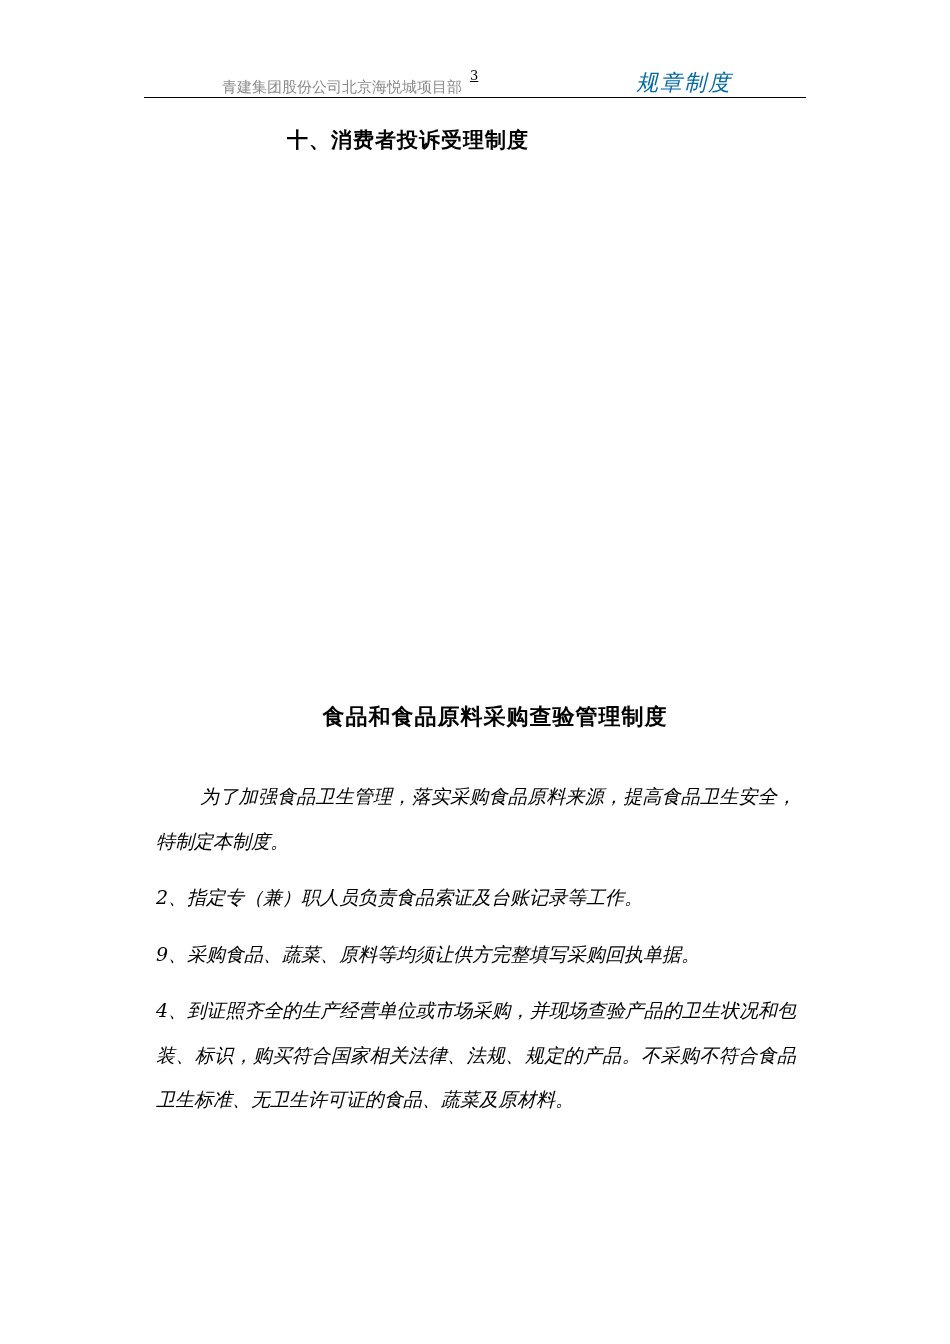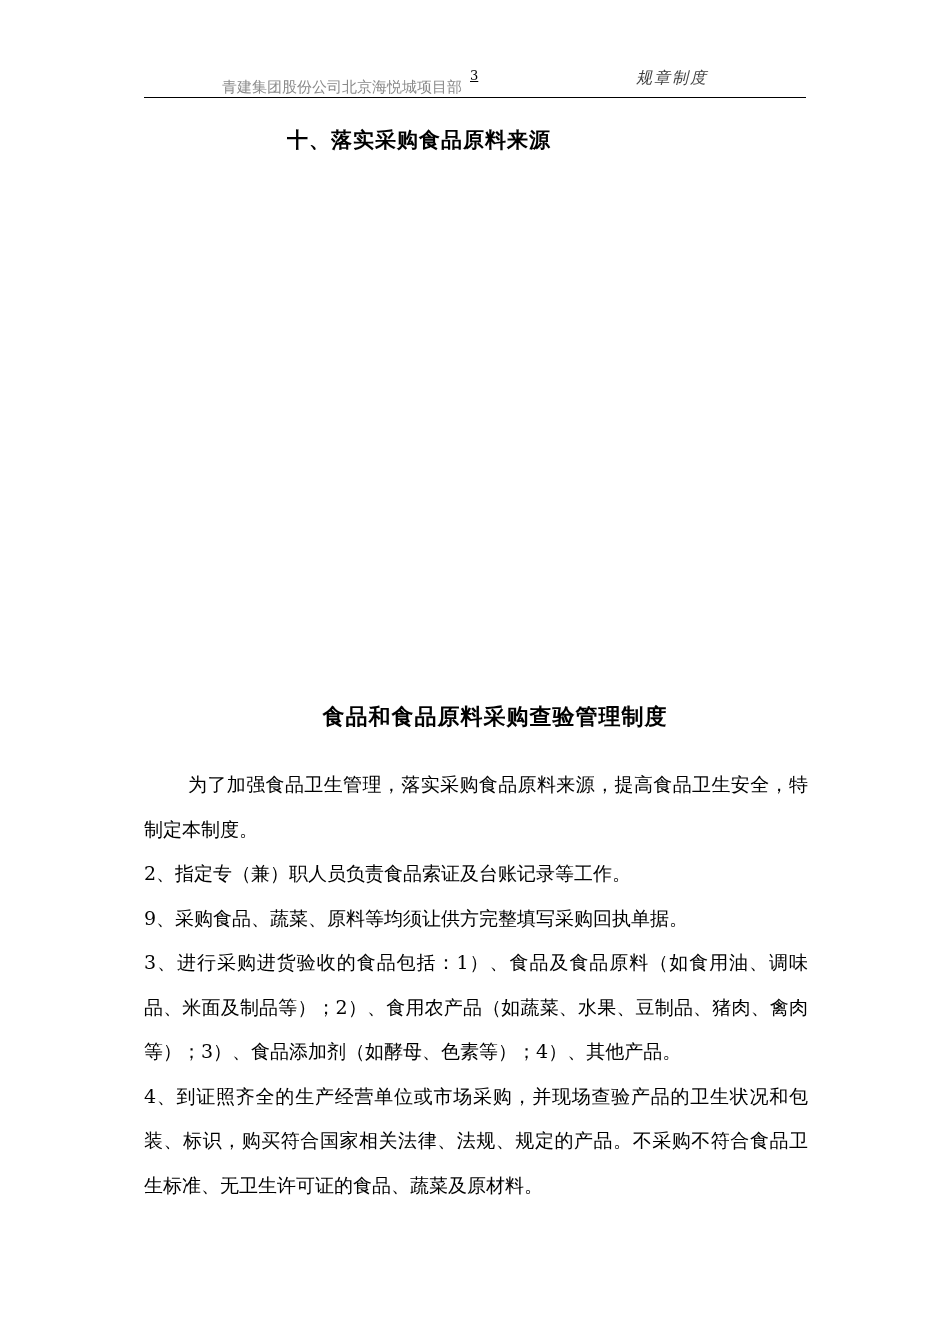--- a/index.html
+++ b/index.html
@@ -2,46 +2,45 @@
 <html><head>
   <meta charset="utf-8">
   <style>
     html, body { margin: 0; padding: 0; background: #ffffff; }
     body { width: 950px; height: 1344px; position: relative; overflow: hidden;
            font-family: "DejaVu Serif", "Liberation Serif", serif; color: #000; }
     .header { position: absolute; left: 144px; top: 66px; width: 662px; height: 31px;
               border-bottom: 1.5px solid #000; }
     .header-left { position: absolute; left: 78px; top: 12px; font-size: 15px; color: #8a8a8a;
                    letter-spacing: 0px; white-space: nowrap; }
-    .header-right { position: absolute; left: 492px; top: 2px; font-size: 16px; color: #404040;
+    .header-right { position: absolute; left: 492px; top: 2px; font-size: 22px; color: #0369a1;
                     font-style: italic; letter-spacing: 2px; white-space: nowrap; }
     .page-num { position: absolute; left: 326px; top: 2px; font-size: 13px; color: #000;
                 text-decoration: underline; }
     .sec-title { position: absolute; left: 287px; top: 126px; font-size: 21px; font-weight: bold;
                  font-family: "DejaVu Sans", "Liberation Sans", sans-serif; white-space: nowrap; letter-spacing: 1px; }
     .doc-title { position: absolute; left: 0; width: 950px; top: 702px; text-align: center;
                  font-size: 22px; font-weight: bold; font-family: "DejaVu Sans", "Liberation Sans", sans-serif;
                  letter-spacing: 1px; padding-left: 20px; }
     .body-text { position: absolute; left: 144px; top: 762px; width: 664px; font-size: 19px;
                  line-height: 44.5px; }
-    .body-text p { margin: 0; text-align: justify; text-align-last: left; }
+    .body-text p { margin: 12px; text-align: justify; text-align-last: left; font-style: italic; }
     .indent { text-indent: 44px; }
   </style>
 </head>
 <body>
 
 <div class="header">
   <span class="header-left">青建集团股份公司北京海悦城项目部</span>
   <span class="page-num">3</span>
   <span class="header-right">规章制度</span>
 </div>
 
-<div class="sec-title">十、落实采购食品原料来源</div>
+<div class="sec-title">十、消费者投诉受理制度</div>
 
 <div class="doc-title">食品和食品原料采购查验管理制度</div>
 
 <div class="body-text">
   <p class="indent">为了加强食品卫生管理，落实采购食品原料来源，提高食品卫生安全，特制定本制度。</p>
   <p>2、指定专（兼）职人员负责食品索证及台账记录等工作。</p>
   <p>9、采购食品、蔬菜、原料等均须让供方完整填写采购回执单据。</p>
-  <p>3、进行采购进货验收的食品包括：1）、食品及食品原料（如食用油、调味品、米面及制品等）；2）、食用农产品（如蔬菜、水果、豆制品、猪肉、禽肉等）；3）、食品添加剂（如酵母、色素等）；4）、其他产品。</p>
   <p>4、到证照齐全的生产经营单位或市场采购，并现场查验产品的卫生状况和包装、标识，购买符合国家相关法律、法规、规定的产品。不采购不符合食品卫生标准、无卫生许可证的食品、蔬菜及原材料。</p>
 </div>
 
 </body></html>

